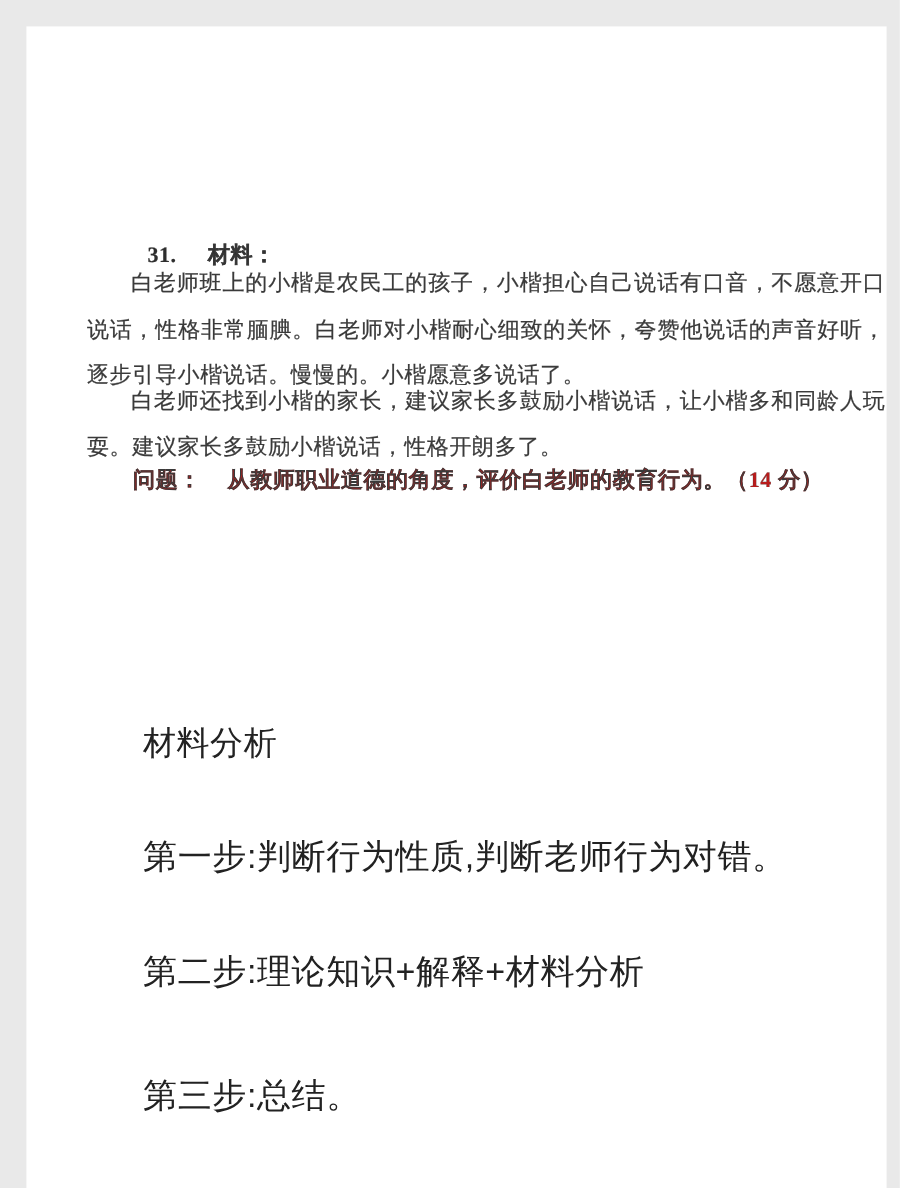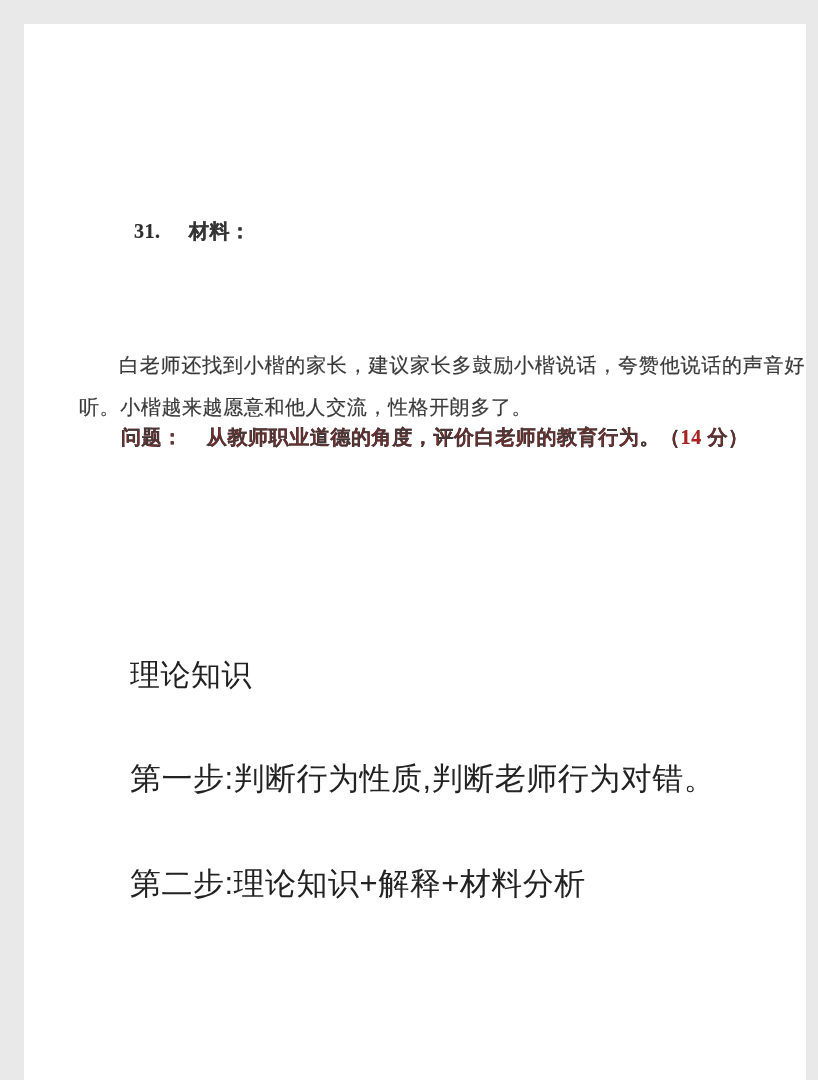--- a/index.html
+++ b/index.html
@@ -64,25 +64,27 @@
 </style>
 </head>
 <body>
 
 <div class="sheet">
 
   <div class="exam">
     <div class="exam exam-heading"><span>31.</span> <span>材料：</span></div>
   </div>
 
+  <p class="exam exam-para para-1">白老师班上的小楷是农民工的孩子，小楷担心自己说话有口音，不愿意开口说话，性格非常腼腆。白老师对小楷耐心细致的关怀，夸赞他说话的声音好听，逐步引导小楷说话。慢慢的。小楷愿意多说话了。</p>
 
-  <p class="exam exam-para para-2">白老师还找到小楷的家长，建议家长多鼓励小楷说话，夸赞他说话的声音好听。小楷越来越愿意和他人交流，性格开朗多了。</p>
+  <p class="exam exam-para para-2">白老师还找到小楷的家长，建议家长多鼓励小楷说话，让小楷多和同龄人玩耍。建议家长多鼓励小楷说话，性格开朗多了。</p>
 
   <div class="exam exam-question"><span>问题：</span><span>从教师职业道德的角度，评价白老师的教育行为。（14 分）</span></div>
 
-  <div class="tpl tpl-title">理论知识</div>
+  <div class="tpl tpl-title">材料分析</div>
 
   <div class="tpl tpl-step-1">第一步:判断行为性质,判断老师行为对错。</div>
 
   <div class="tpl tpl-step-2">第二步:理论知识+解释+材料分析</div>
 
+  <div class="tpl tpl-step-3">第三步:总结。</div>
 
 </div>
 
 </body></html>

